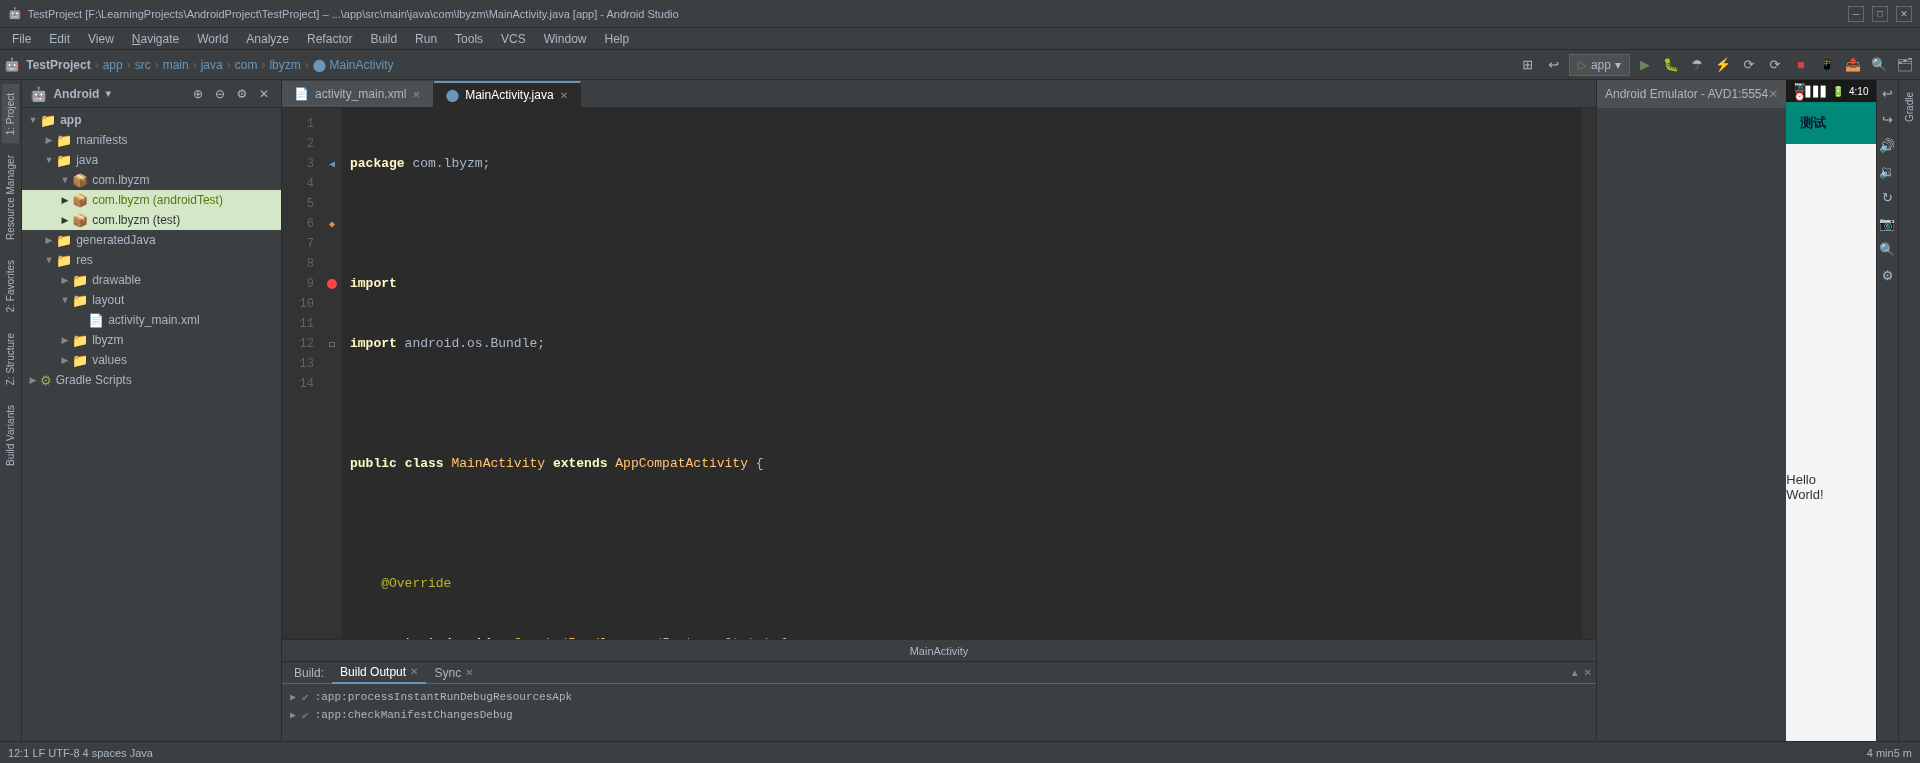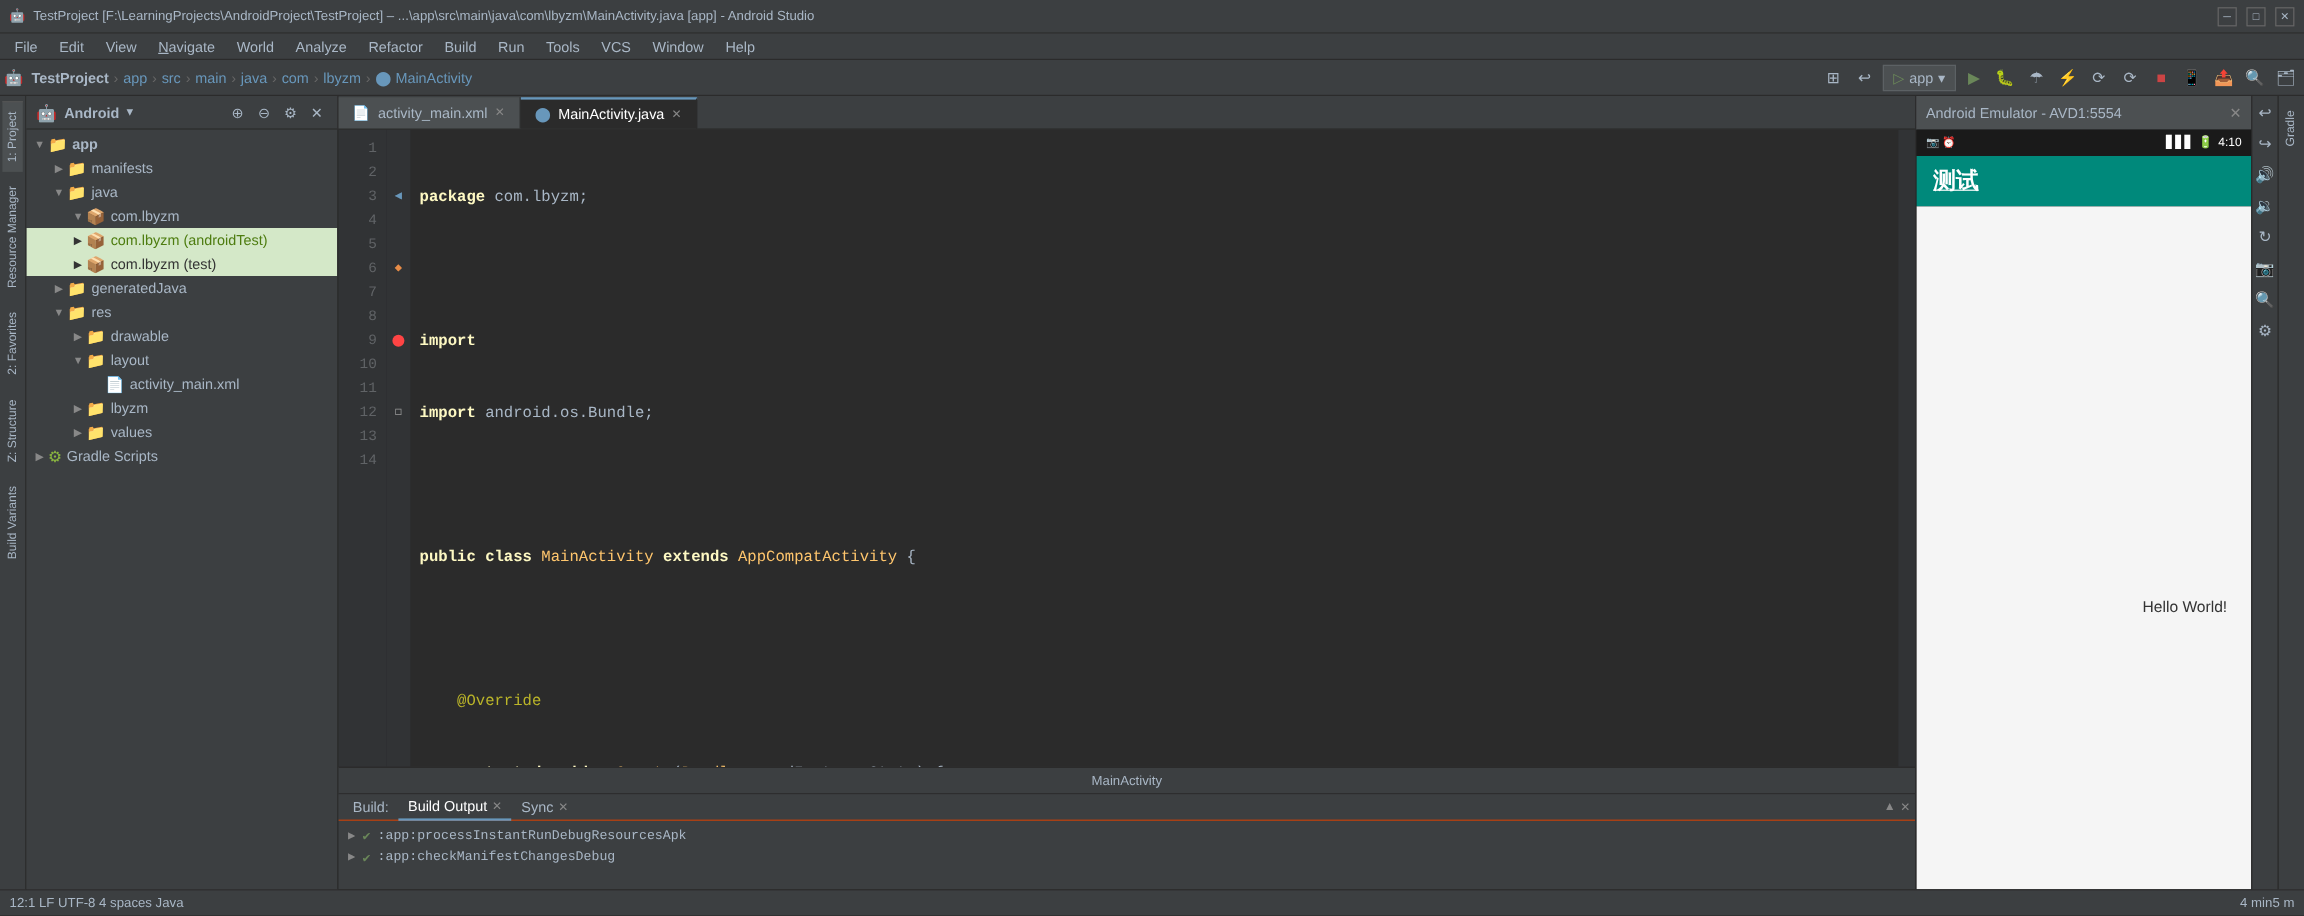--- a/index.html
+++ b/index.html
@@ -297,21 +297,21 @@
     }
     .build-arrow { color: #888; font-size: 10px; cursor: pointer; }
     .check-green { color: #6a8759; }
 
     
     .emulator-panel {
       width: 280px;
       background: #3c3f41;
       border-left: 1px solid #2b2b2b;
       display: flex;
-      flex-direction: column;
+      flex-direction: row;
     }
     .emulator-title-bar {
       background: #4c5052;
       height: 28px;
       display: flex;
       align-items: center;
       justify-content: space-between;
       padding: 0 8px;
       font-size: 12px;
       color: #a9b7c6;
@@ -340,24 +340,23 @@
       font-size: 10px;
     }
     .app-bar {
       background: #00897b;
       height: 42px;
       display: flex;
       align-items: center;
       padding: 0 14px;
     }
     .app-bar-title {
-      color: #ffffff;
-      font-size: 19px;
+      color: #0f172a;
+      font-size: 13px;
       font-weight: bold;
-      text-decoration: underline;
     }
     .hello-world {
       color: #333;
       font-size: 13px;
       position: absolute;
       bottom: 40%;
       right: 20px;
     }
 
     

